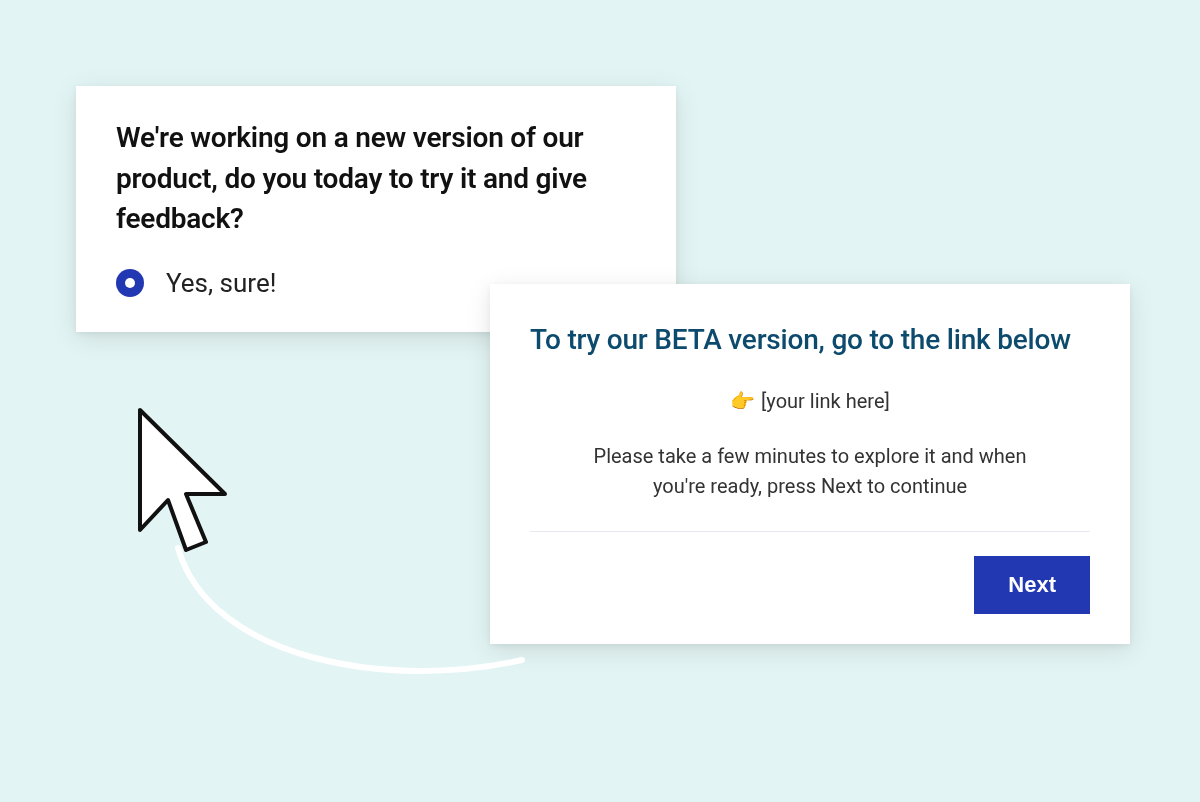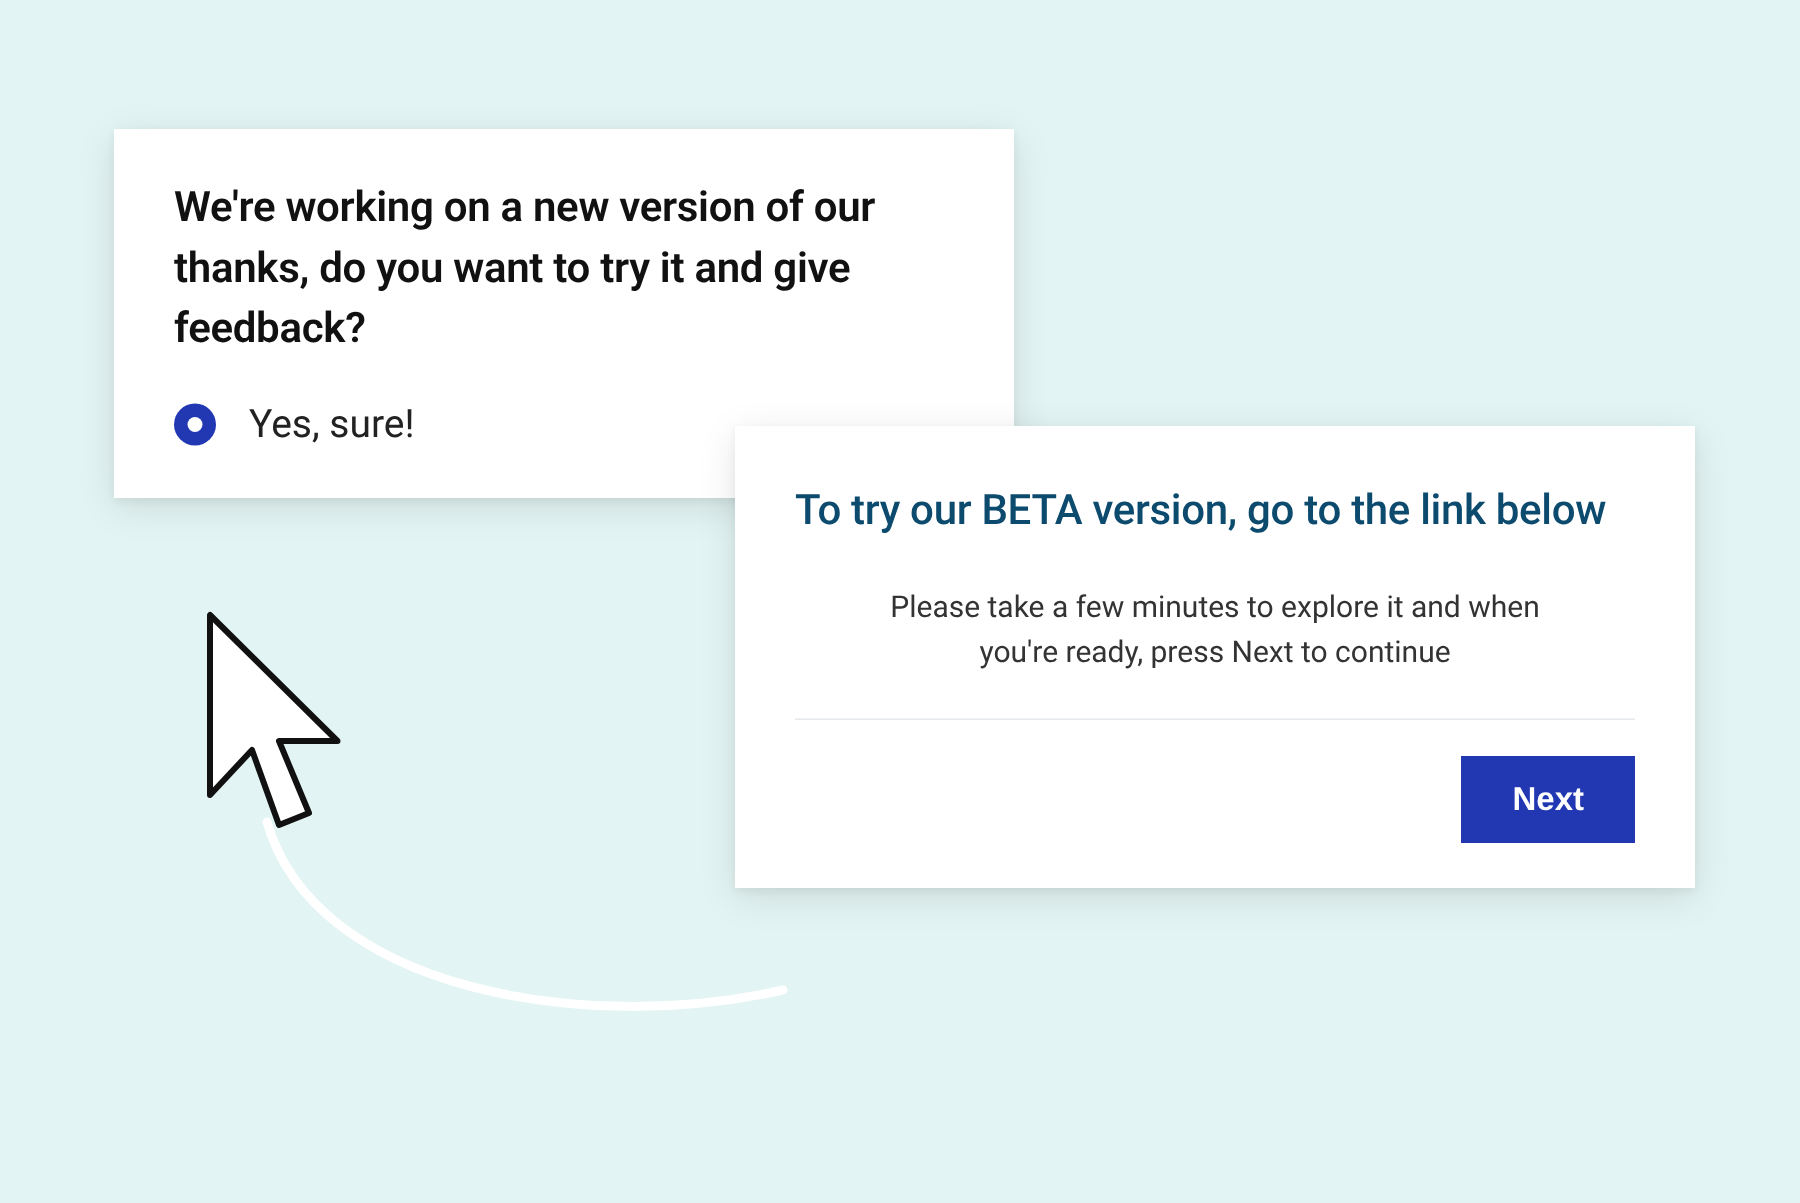--- a/index.html
+++ b/index.html
@@ -130,35 +130,38 @@
     left: 170px;
     top: 540px;
     width: 360px;
     height: 160px;
   }
 </style>
 </head>
 <body>
 
 <div class="card card1">
-  <div class="question">We're working on a new version of our thanks, do you want to try it and give feedback?</div>
+  <div class="question">We're working on a new version of our product, do you today to try it and give feedback?</div>
   <div class="options">
 
     <div class="option">
       <span class="radio selected"></span>
       <span class="option-label">Yes, sure!</span>
     </div>
 
 
   </div>
 </div>
 
 <div class="card card2">
   <div class="heading">To try our BETA version, go to the link below</div>
 
+  <div class="link-row">
+    <span class="point-icon">👉</span><span>[your link here]</span>
+  </div>
 
   <div class="instruction">Please take a few minutes to explore it and when you're ready, press Next to continue</div>
 
   <hr class="divider">
 
   <div class="footer">
     <button class="next-btn">Next</button>
   </div>
 </div>
 

